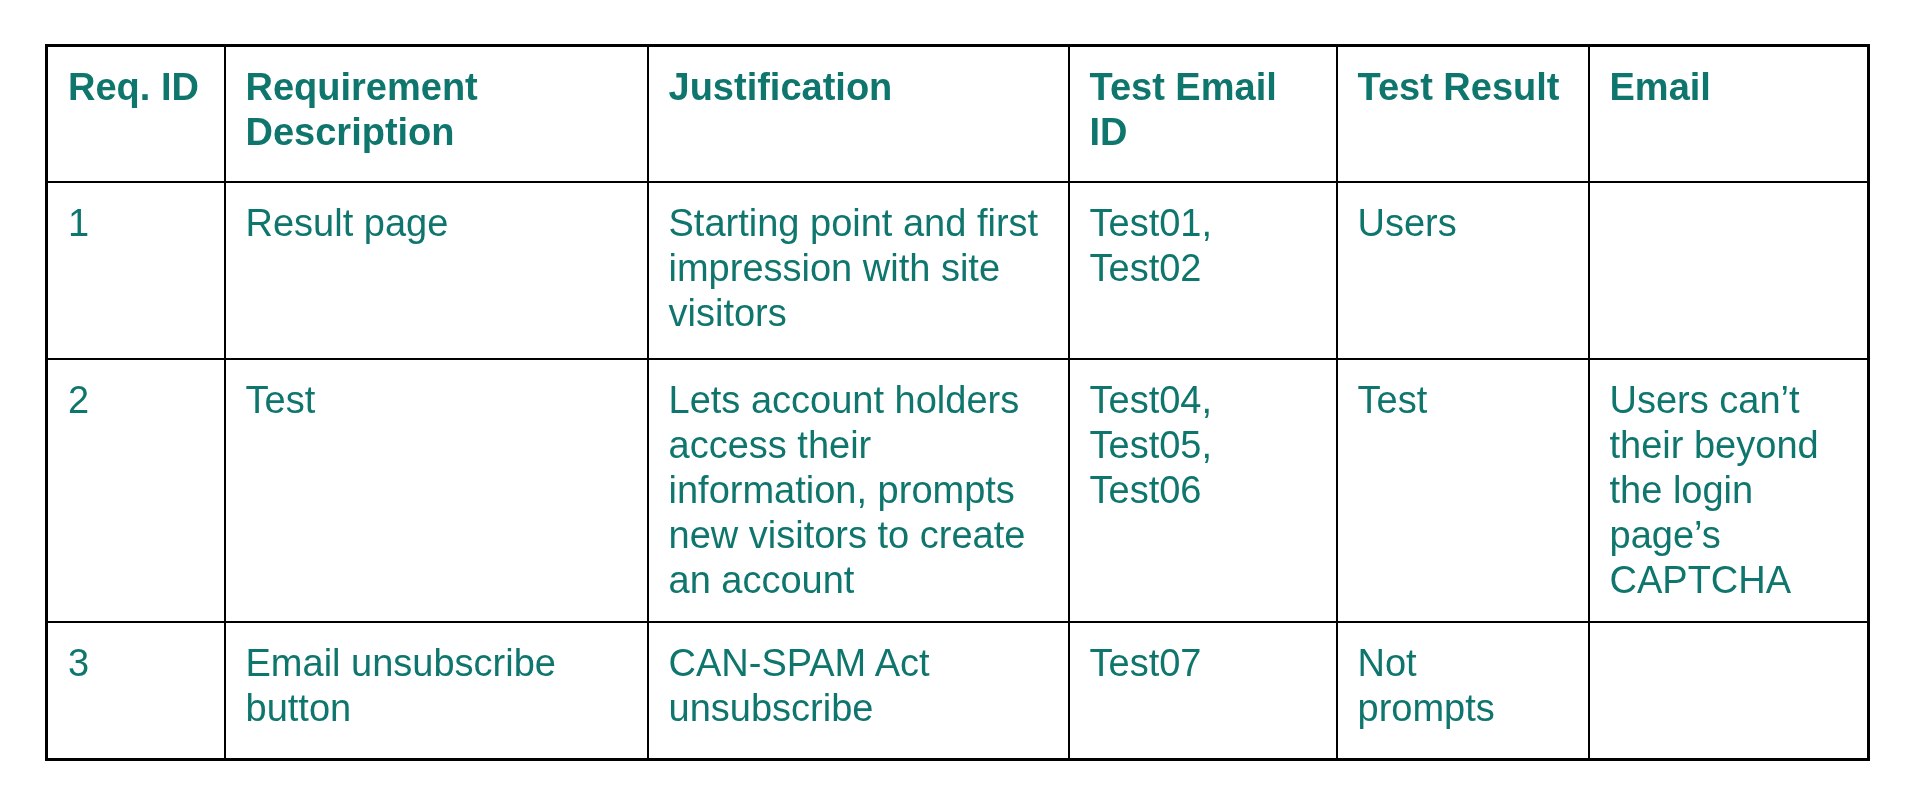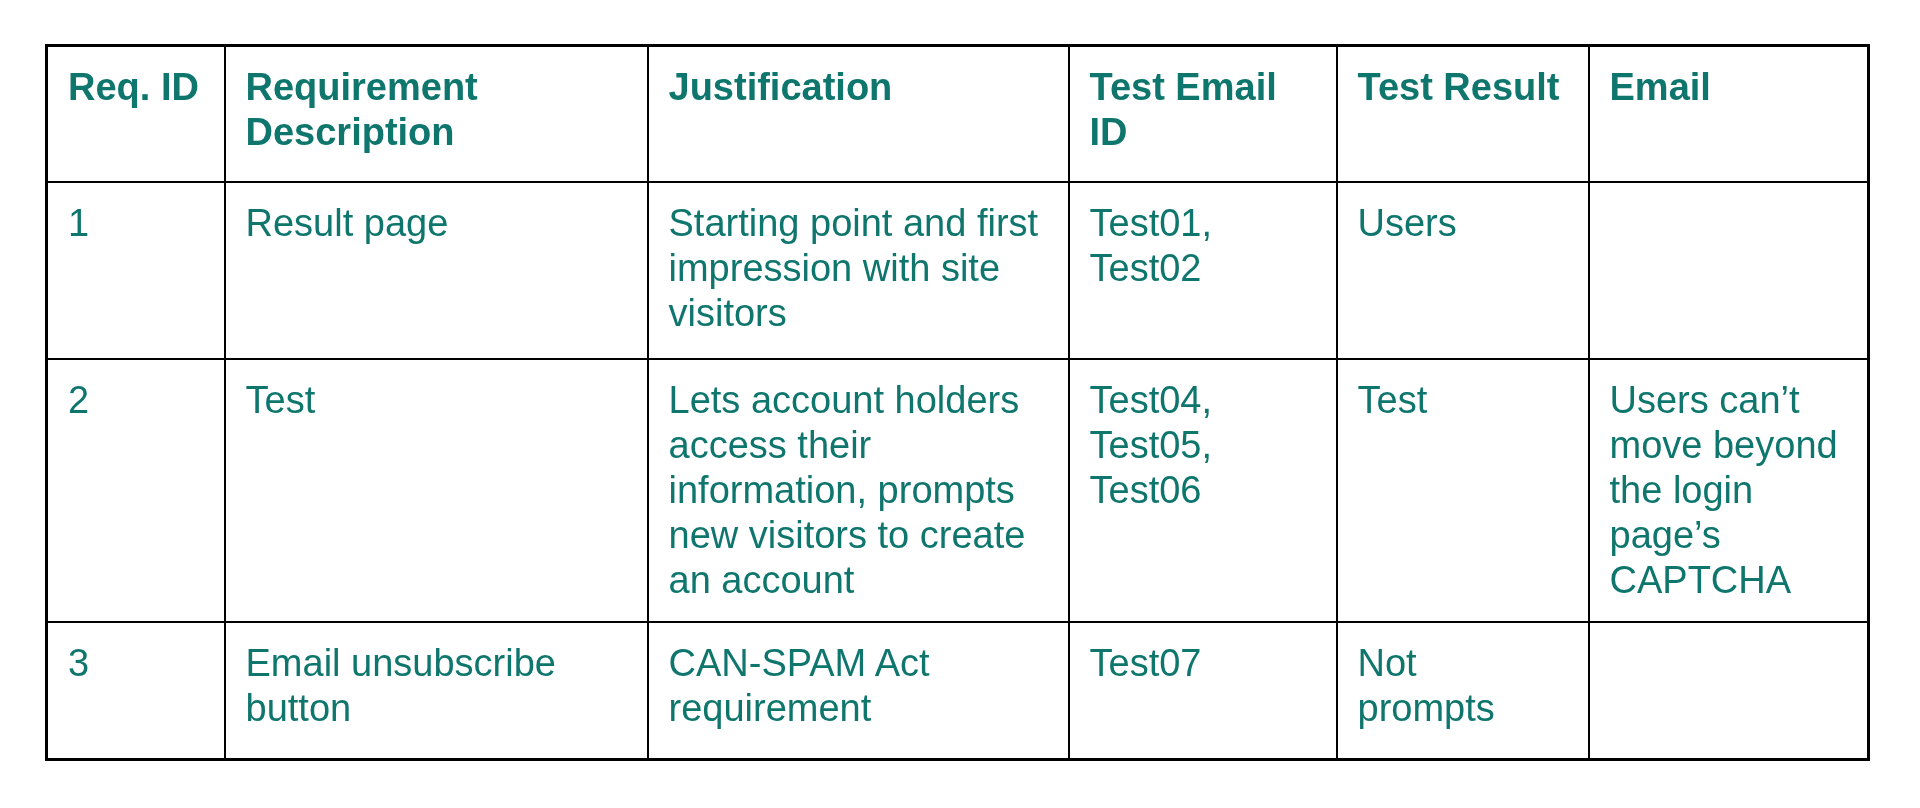--- a/index.html
+++ b/index.html
@@ -95,30 +95,30 @@
       <td>Lets account holders
 access their
 information, prompts
 new visitors to create
 an account</td>
       <td>Test04,
 Test05,
 Test06</td>
       <td>Test</td>
       <td>Users can’t
-move beyond
+their beyond
 the login
 page’s
 CAPTCHA</td>
     </tr>
     <tr class="row-2">
       <td>3</td>
       <td>Email unsubscribe
 button</td>
       <td>CAN-SPAM Act
-requirement</td>
+unsubscribe</td>
       <td>Test07</td>
       <td>Not
 prompts</td>
       <td></td>
     </tr>
   </tbody>
 </table>
 
 </body></html>

